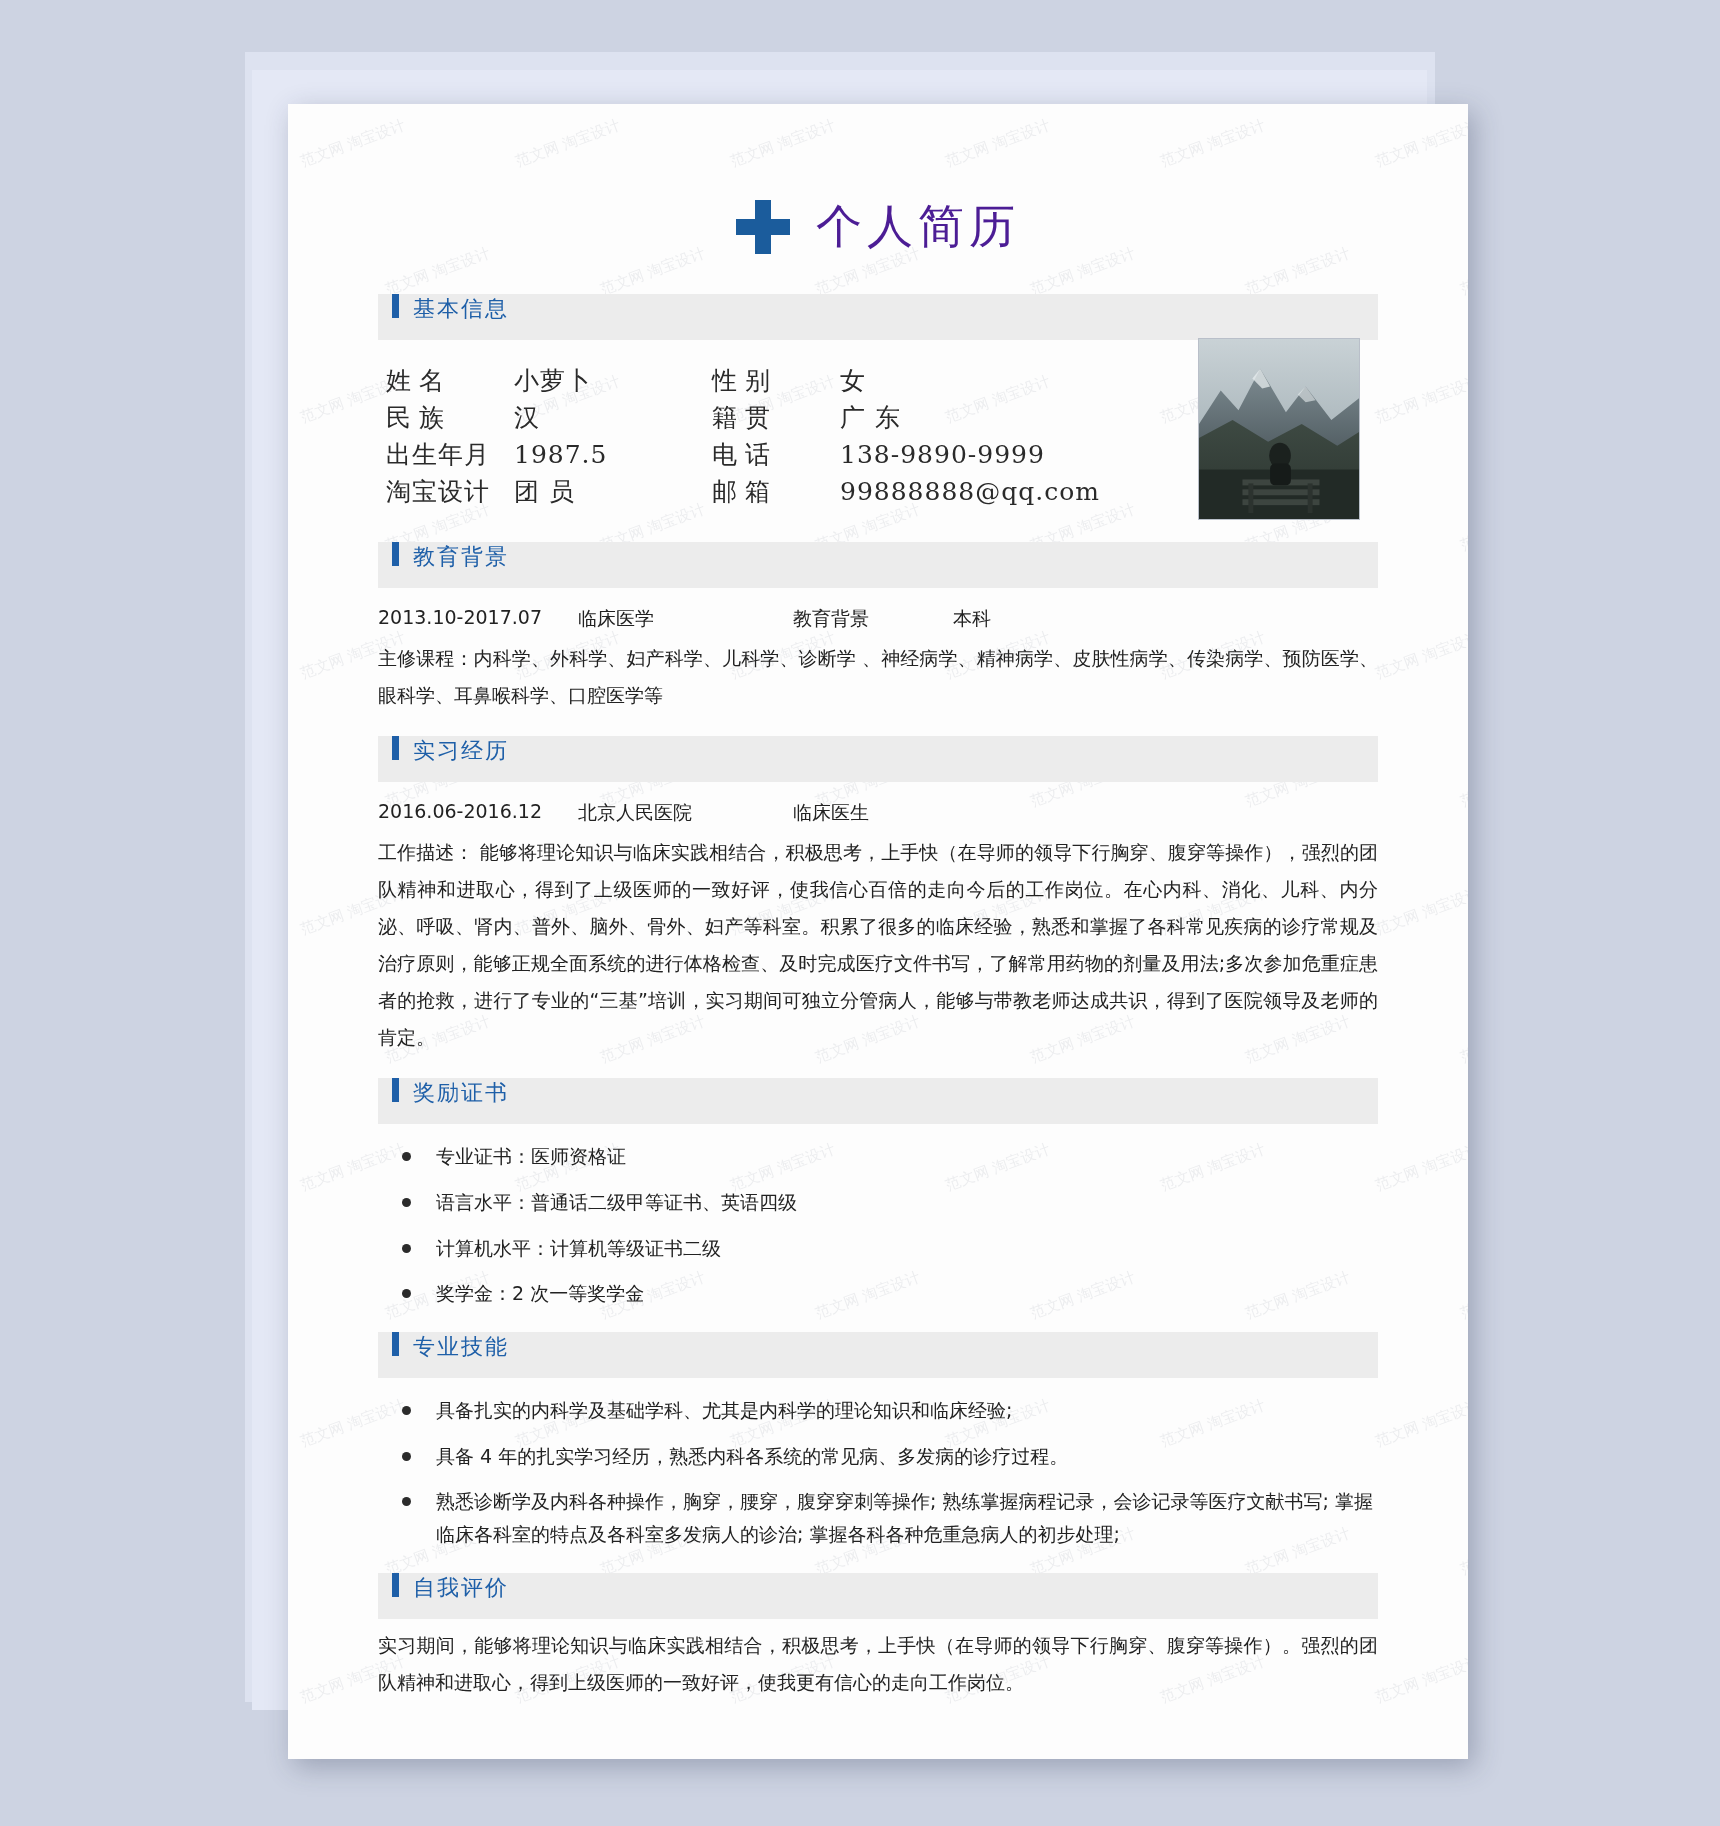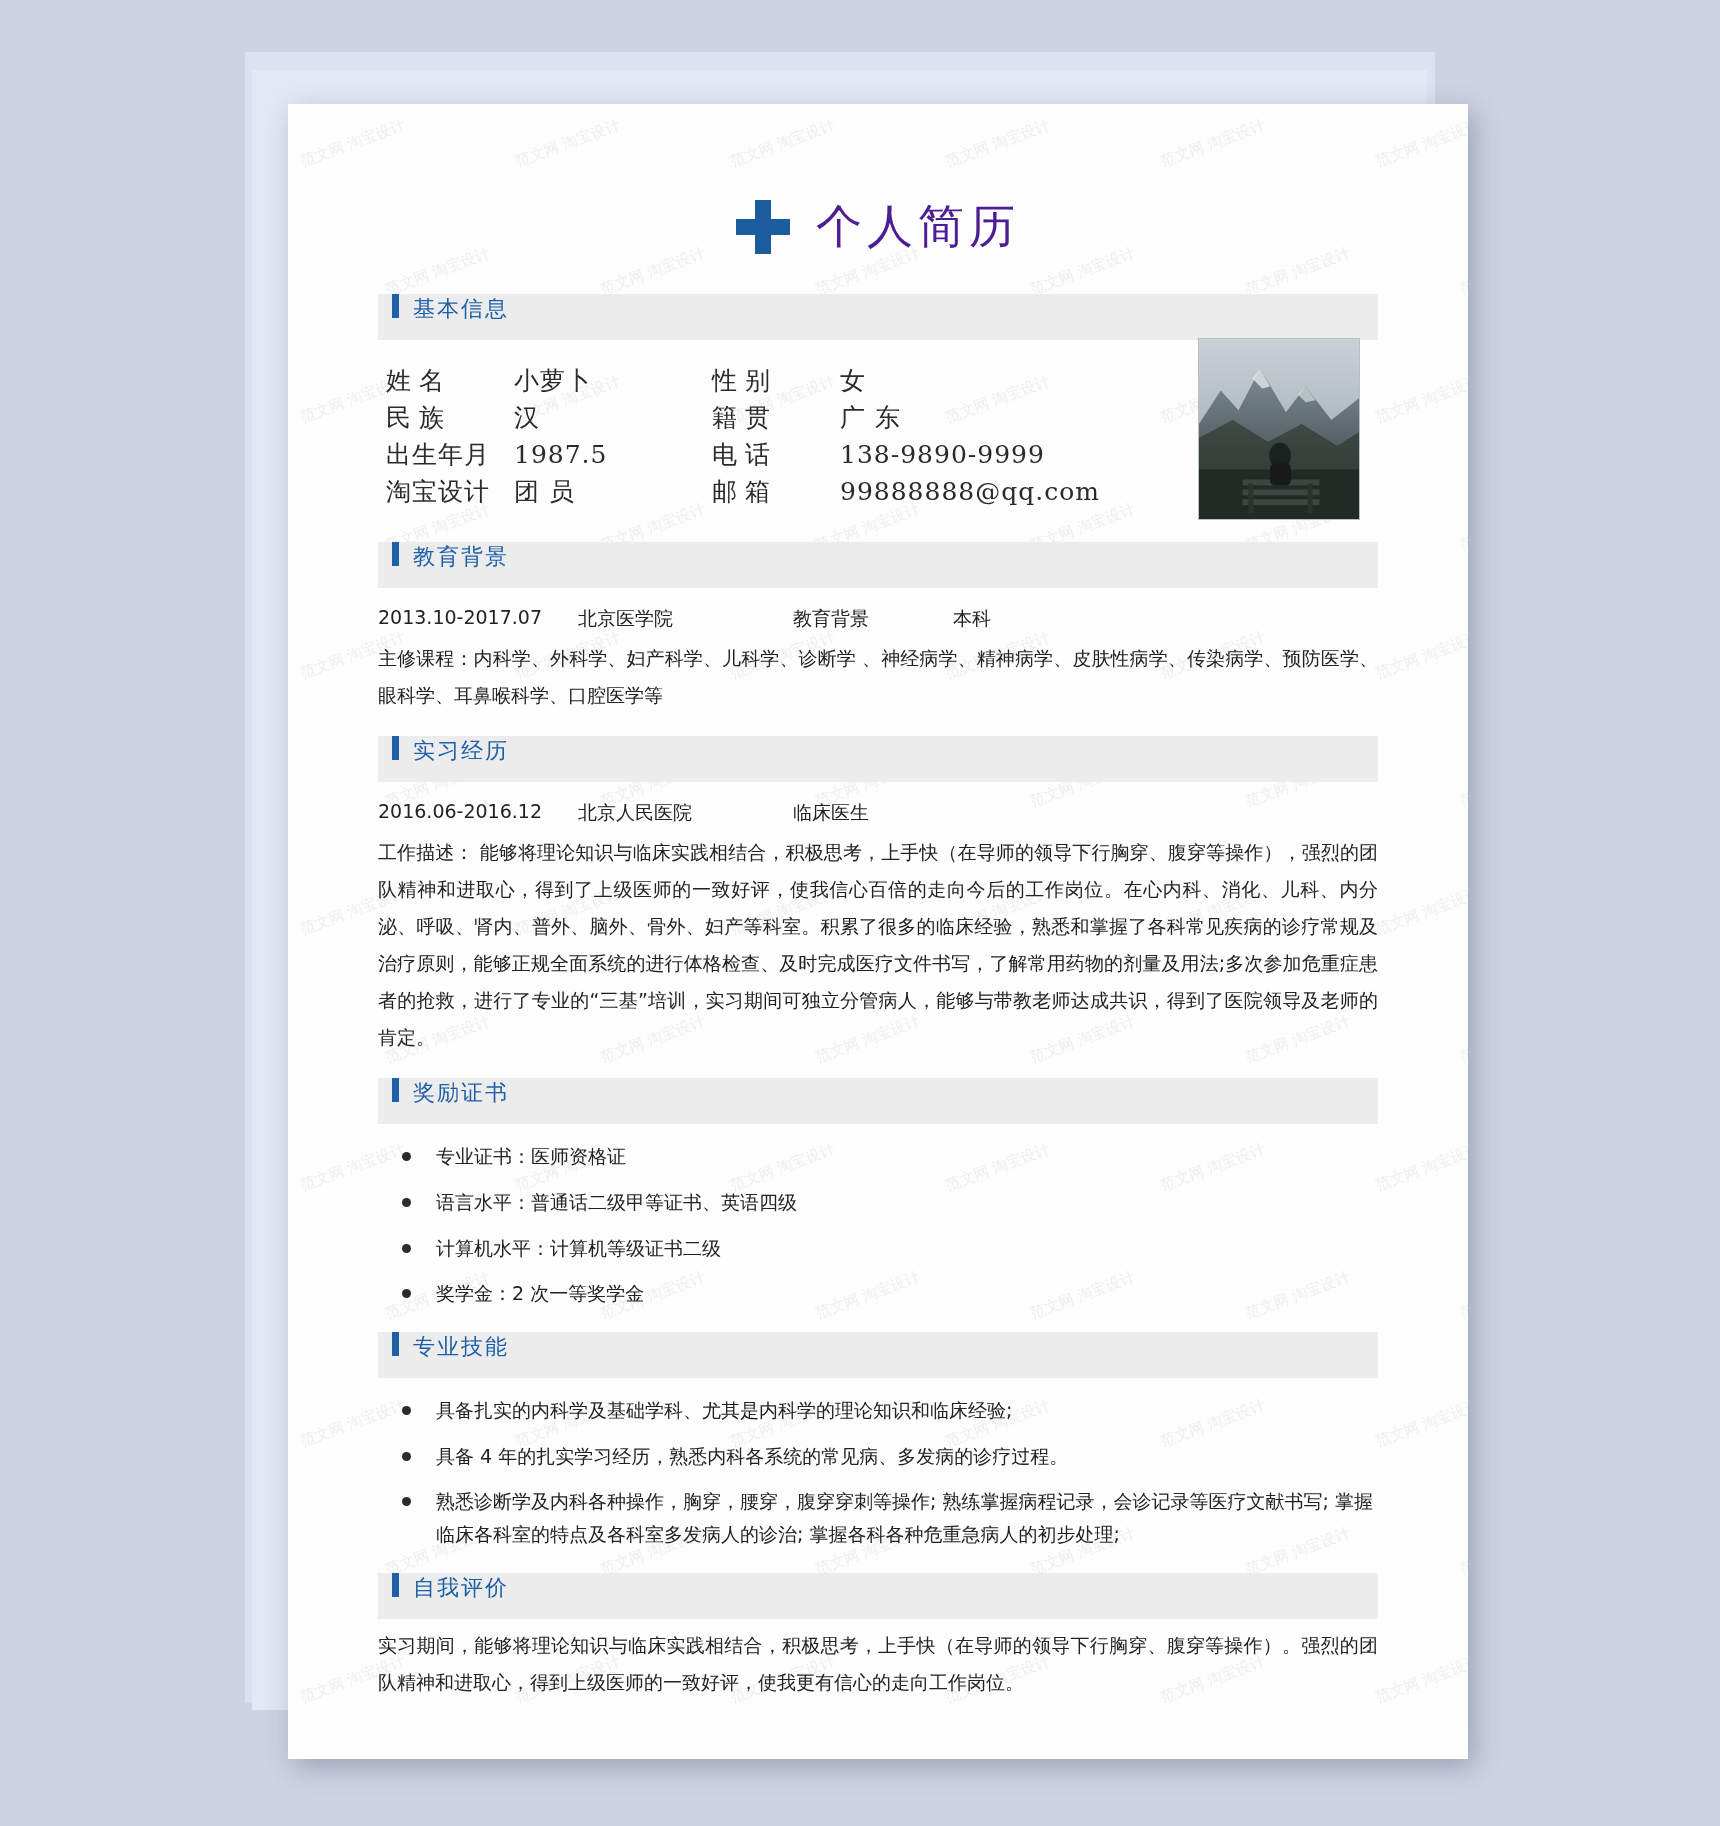--- a/index.html
+++ b/index.html
@@ -382,21 +382,21 @@
       </div>
     </div>
 
     <div class="sec-head">
       <span class="bar"></span>
       <span class="sec-title">教育背景</span>
     </div>
 
     <div class="line-row">
       <span class="c1">2013.10-2017.07</span>
-      <span class="c2">北京医学院</span>
+      <span class="c2">临床医学</span>
       <span class="c3">教育背景</span>
       <span class="c4">本科</span>
     </div>
     <p class="para">主修课程：内科学、外科学、妇产科学、儿科学、诊断学 、神经病学、精神病学、皮肤性病学、传染病学、预防医学、眼科学、耳鼻喉科学、口腔医学等</p>
 
     <div class="sec-head">
       <span class="bar"></span>
       <span class="sec-title">实习经历</span>
     </div>
 

